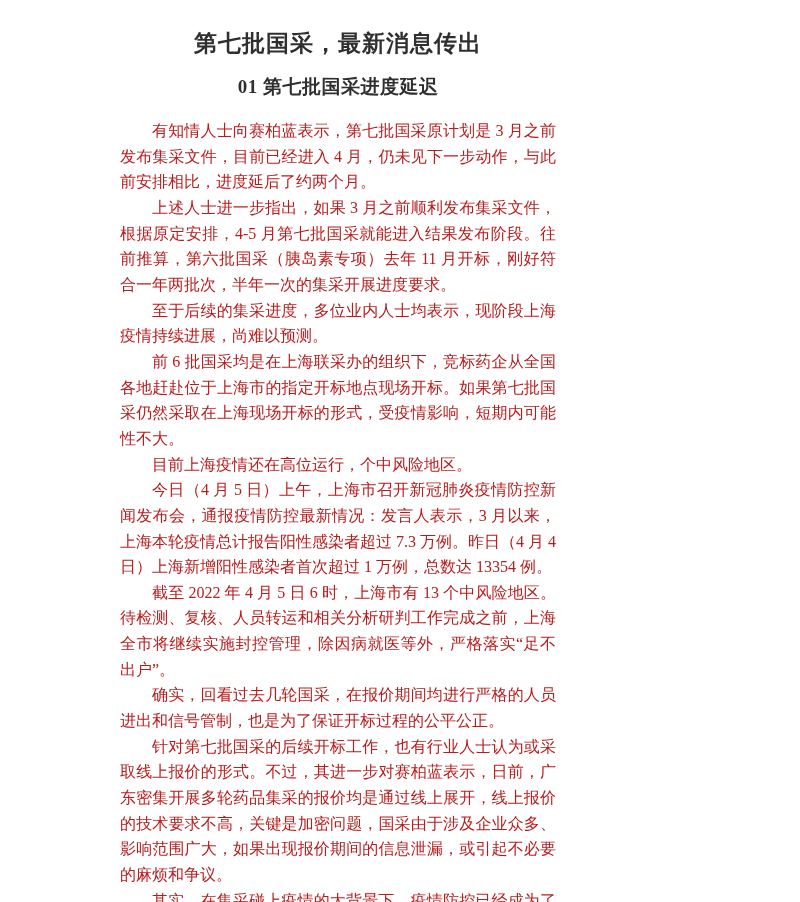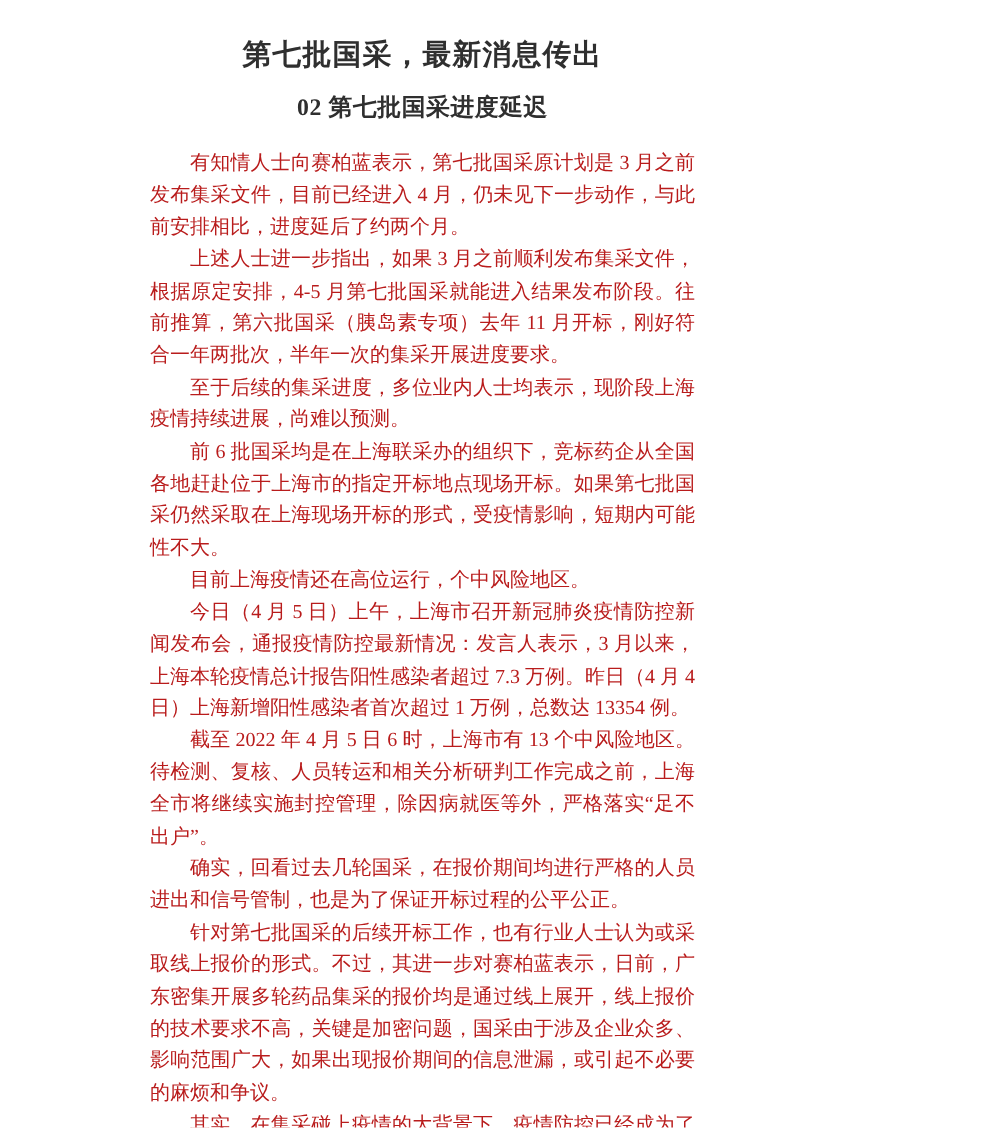--- a/index.html
+++ b/index.html
@@ -46,21 +46,21 @@
     color: #b91c1c;
   }
 </style>
 </head>
 <body>
 
 <div class="page">
 
   <h1 class="doc-title">第七批国采，最新消息传出</h1>
 
-  <h2 class="section-heading h-s1">02 第七批国采进度延迟</h2>
+  <h2 class="section-heading h-s1">01 第七批国采进度延迟</h2>
 
   <p class="para">有知情人士向赛柏蓝表示，第七批国采原计划是 3 月之前发布集采文件，目前已经进入 4 月，仍未见下一步动作，与此前安排相比，进度延后了约两个月。</p>
   <p class="para">上述人士进一步指出，如果 3 月之前顺利发布集采文件，根据原定安排，4-5 月第七批国采就能进入结果发布阶段。往前推算，第六批国采（胰岛素专项）去年 11 月开标，刚好符合一年两批次，半年一次的集采开展进度要求。</p>
   <p class="para">至于后续的集采进度，多位业内人士均表示，现阶段上海疫情持续进展，尚难以预测。</p>
   <p class="para">前 6 批国采均是在上海联采办的组织下，竞标药企从全国各地赶赴位于上海市的指定开标地点现场开标。如果第七批国采仍然采取在上海现场开标的形式，受疫情影响，短期内可能性不大。</p>
   <p class="para">目前上海疫情还在高位运行，个中风险地区。</p>
   <p class="para">今日（4 月 5 日）上午，上海市召开新冠肺炎疫情防控新闻发布会，通报疫情防控最新情况：发言人表示，3 月以来，上海本轮疫情总计报告阳性感染者超过 7.3 万例。昨日（4 月 4 日）上海新增阳性感染者首次超过 1 万例，总数达 13354 例。</p>
   <p class="para">截至 2022 年 4 月 5 日 6 时，上海市有 13 个中风险地区。待检测、复核、人员转运和相关分析研判工作完成之前，上海全市将继续实施封控管理，除因病就医等外，严格落实“足不出户”。</p>
   <p class="para">确实，回看过去几轮国采，在报价期间均进行严格的人员进出和信号管制，也是为了保证开标过程的公平公正。</p>
   <p class="para">针对第七批国采的后续开标工作，也有行业人士认为或采取线上报价的形式。不过，其进一步对赛柏蓝表示，日前，广东密集开展多轮药品集采的报价均是通过线上展开，线上报价的技术要求不高，关键是加密问题，国采由于涉及企业众多、影响范围广大，如果出现报价期间的信息泄漏，或引起不必要的麻烦和争议。</p>

